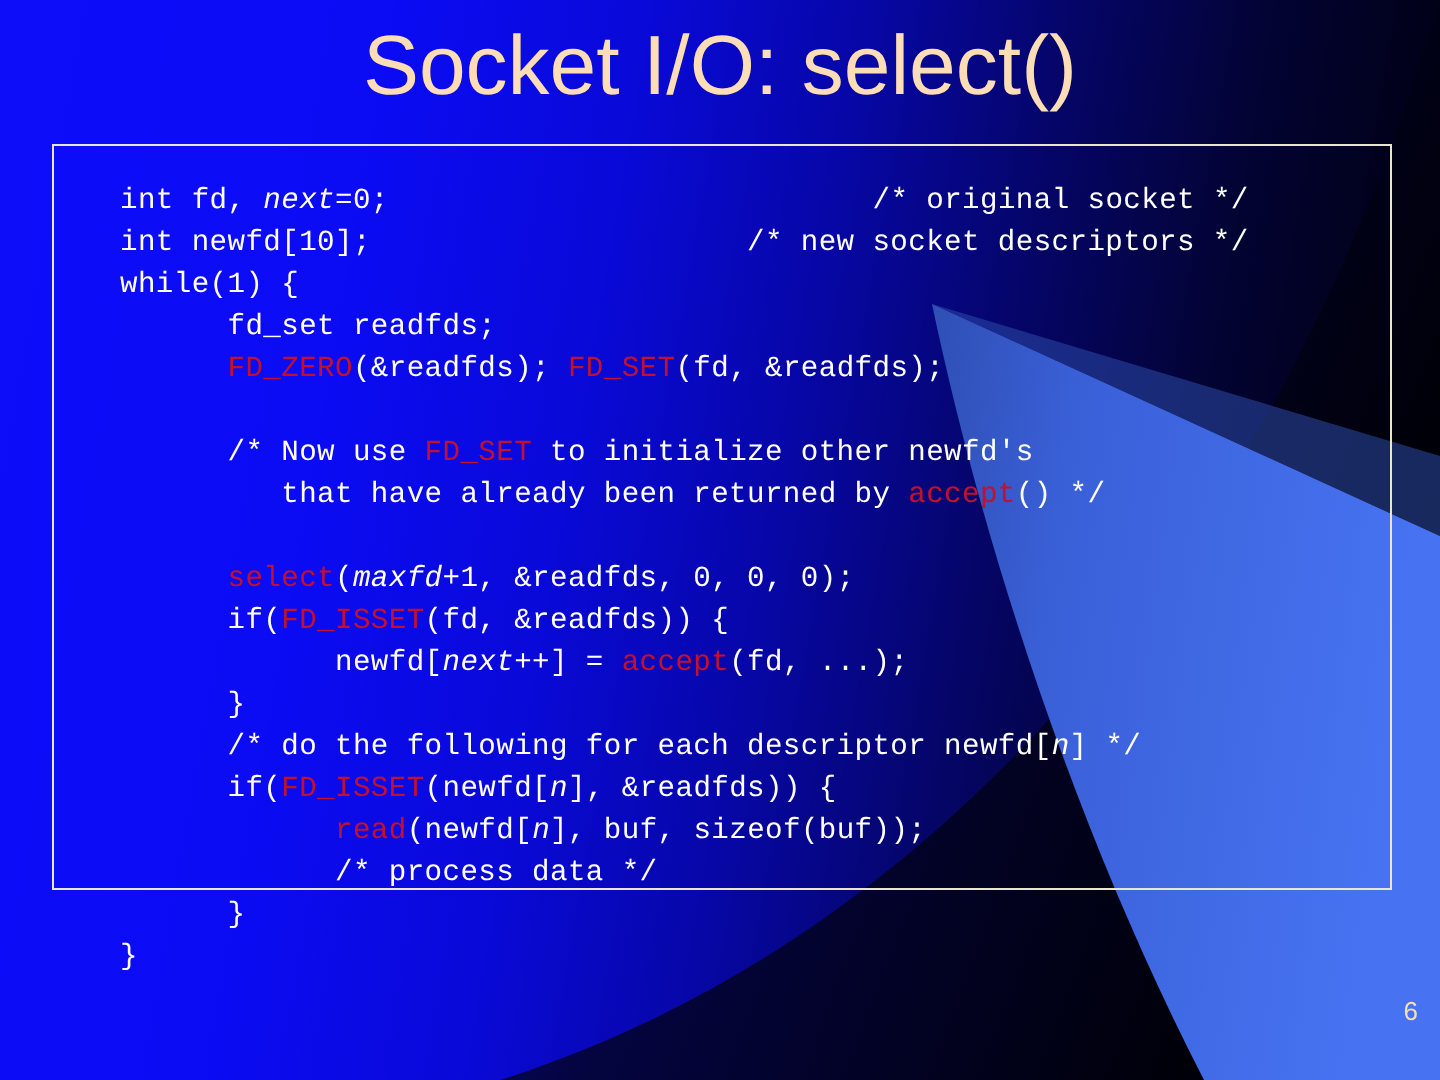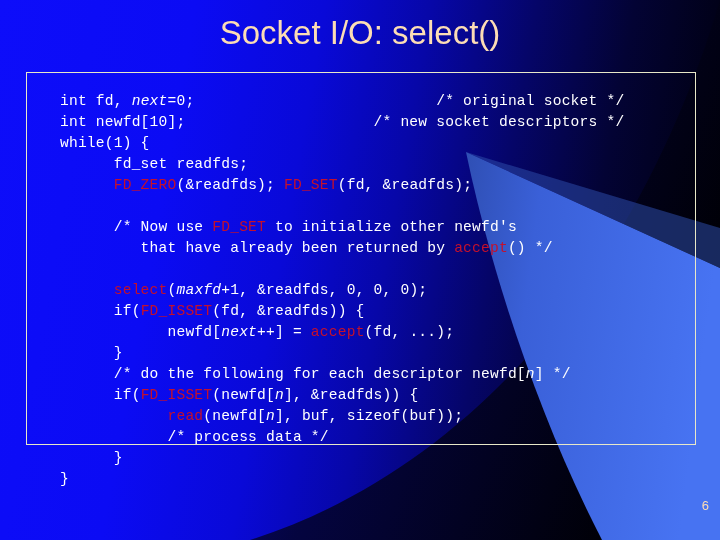--- a/index.html
+++ b/index.html
@@ -41,21 +41,21 @@
     width: 720px; height: 540px;
   }
 
   
   #title {
     position: absolute;
     left: 0;
     top: 14px;
     width: 720px;
     text-align: center;
-    font-size: 33px;
+    font-size: 42px;
     line-height: 38px;
     color: #fcddb5;
     letter-spacing: 0px;
     white-space: nowrap;
   }
 
   
   #code-frame {
     position: absolute;
     left: 26px;

